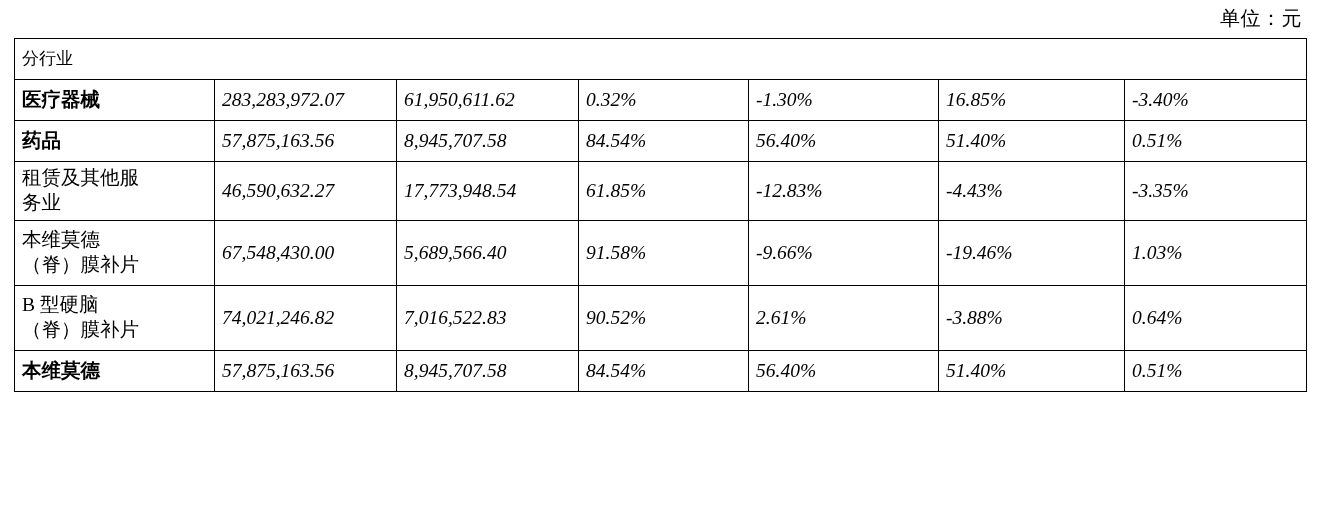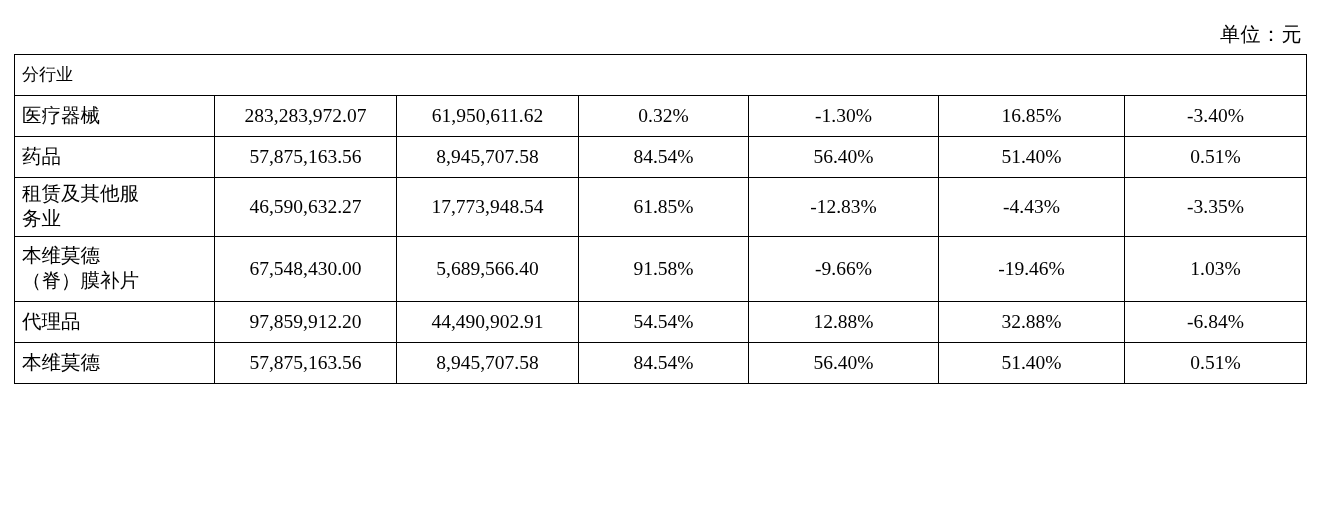--- a/index.html
+++ b/index.html
@@ -12,21 +12,21 @@
     height: 530px;
     font-family: "Liberation Serif", "DejaVu Serif", serif;
     color: #000000;
     overflow: hidden;
   }
   .page {
     position: relative;
     width: 1320px;
     height: 530px;
     box-sizing: border-box;
-    padding: 16px 14px;
+    padding: 0 14px;
   }
   .unit-line {
     text-align: right;
     font-size: 20px;
     line-height: 24px;
     padding: 6px 4px 8px 0;
     letter-spacing: 0.5px;
   }
   table.fin {
     width: 1292px;
@@ -58,27 +58,28 @@
   .hdr td.blank { }
   .section td {
     height: 34px;
     text-align: left;
     font-size: 17px;
   }
   .rowlabel {
     text-align: left;
   }
   .num {
-    text-align: center;
+    text-align: left;
     font-variant-numeric: tabular-nums;
+    font-style: italic;
   }
   .r-short td { height: 34px; }
   .r-tall td { height: 52px; }
   .r-xtall td { height: 58px; }
-  .nowrap { white-space: nowrap; }
+  .nowrap { white-space: nowrap; font-weight: bold; }
   .lbl2 { line-height: 1.32; margin-left: 16px; }
 </style>
 </head>
 <body>
 
 <div class="page">
 
   <div class="unit-line">单位：元</div>
 
   <table class="fin">
@@ -132,28 +133,31 @@
           <div>本维莫德</div>
           <div>（脊）膜补片</div>
         </td>
         <td class="num">67,548,430.00</td>
         <td class="num">5,689,566.40</td>
         <td class="num">91.58%</td>
         <td class="num">-9.66%</td>
         <td class="num">-19.46%</td>
         <td class="num">1.03%</td>
       </tr>
-      <tr class="r-short">
-        <td class="rowlabel nowrap">代理品</td>
-        <td class="num">97,859,912.20</td>
-        <td class="num">44,490,902.91</td>
-        <td class="num">54.54%</td>
-        <td class="num">12.88%</td>
-        <td class="num">32.88%</td>
-        <td class="num">-6.84%</td>
+      <tr class="r-xtall">
+        <td class="rowlabel lbl2">
+          <div>B 型硬脑</div>
+          <div>（脊）膜补片</div>
+        </td>
+        <td class="num">74,021,246.82</td>
+        <td class="num">7,016,522.83</td>
+        <td class="num">90.52%</td>
+        <td class="num">2.61%</td>
+        <td class="num">-3.88%</td>
+        <td class="num">0.64%</td>
       </tr>
       <tr class="r-short">
         <td class="rowlabel nowrap">本维莫德</td>
         <td class="num">57,875,163.56</td>
         <td class="num">8,945,707.58</td>
         <td class="num">84.54%</td>
         <td class="num">56.40%</td>
         <td class="num">51.40%</td>
         <td class="num">0.51%</td>
       </tr>

